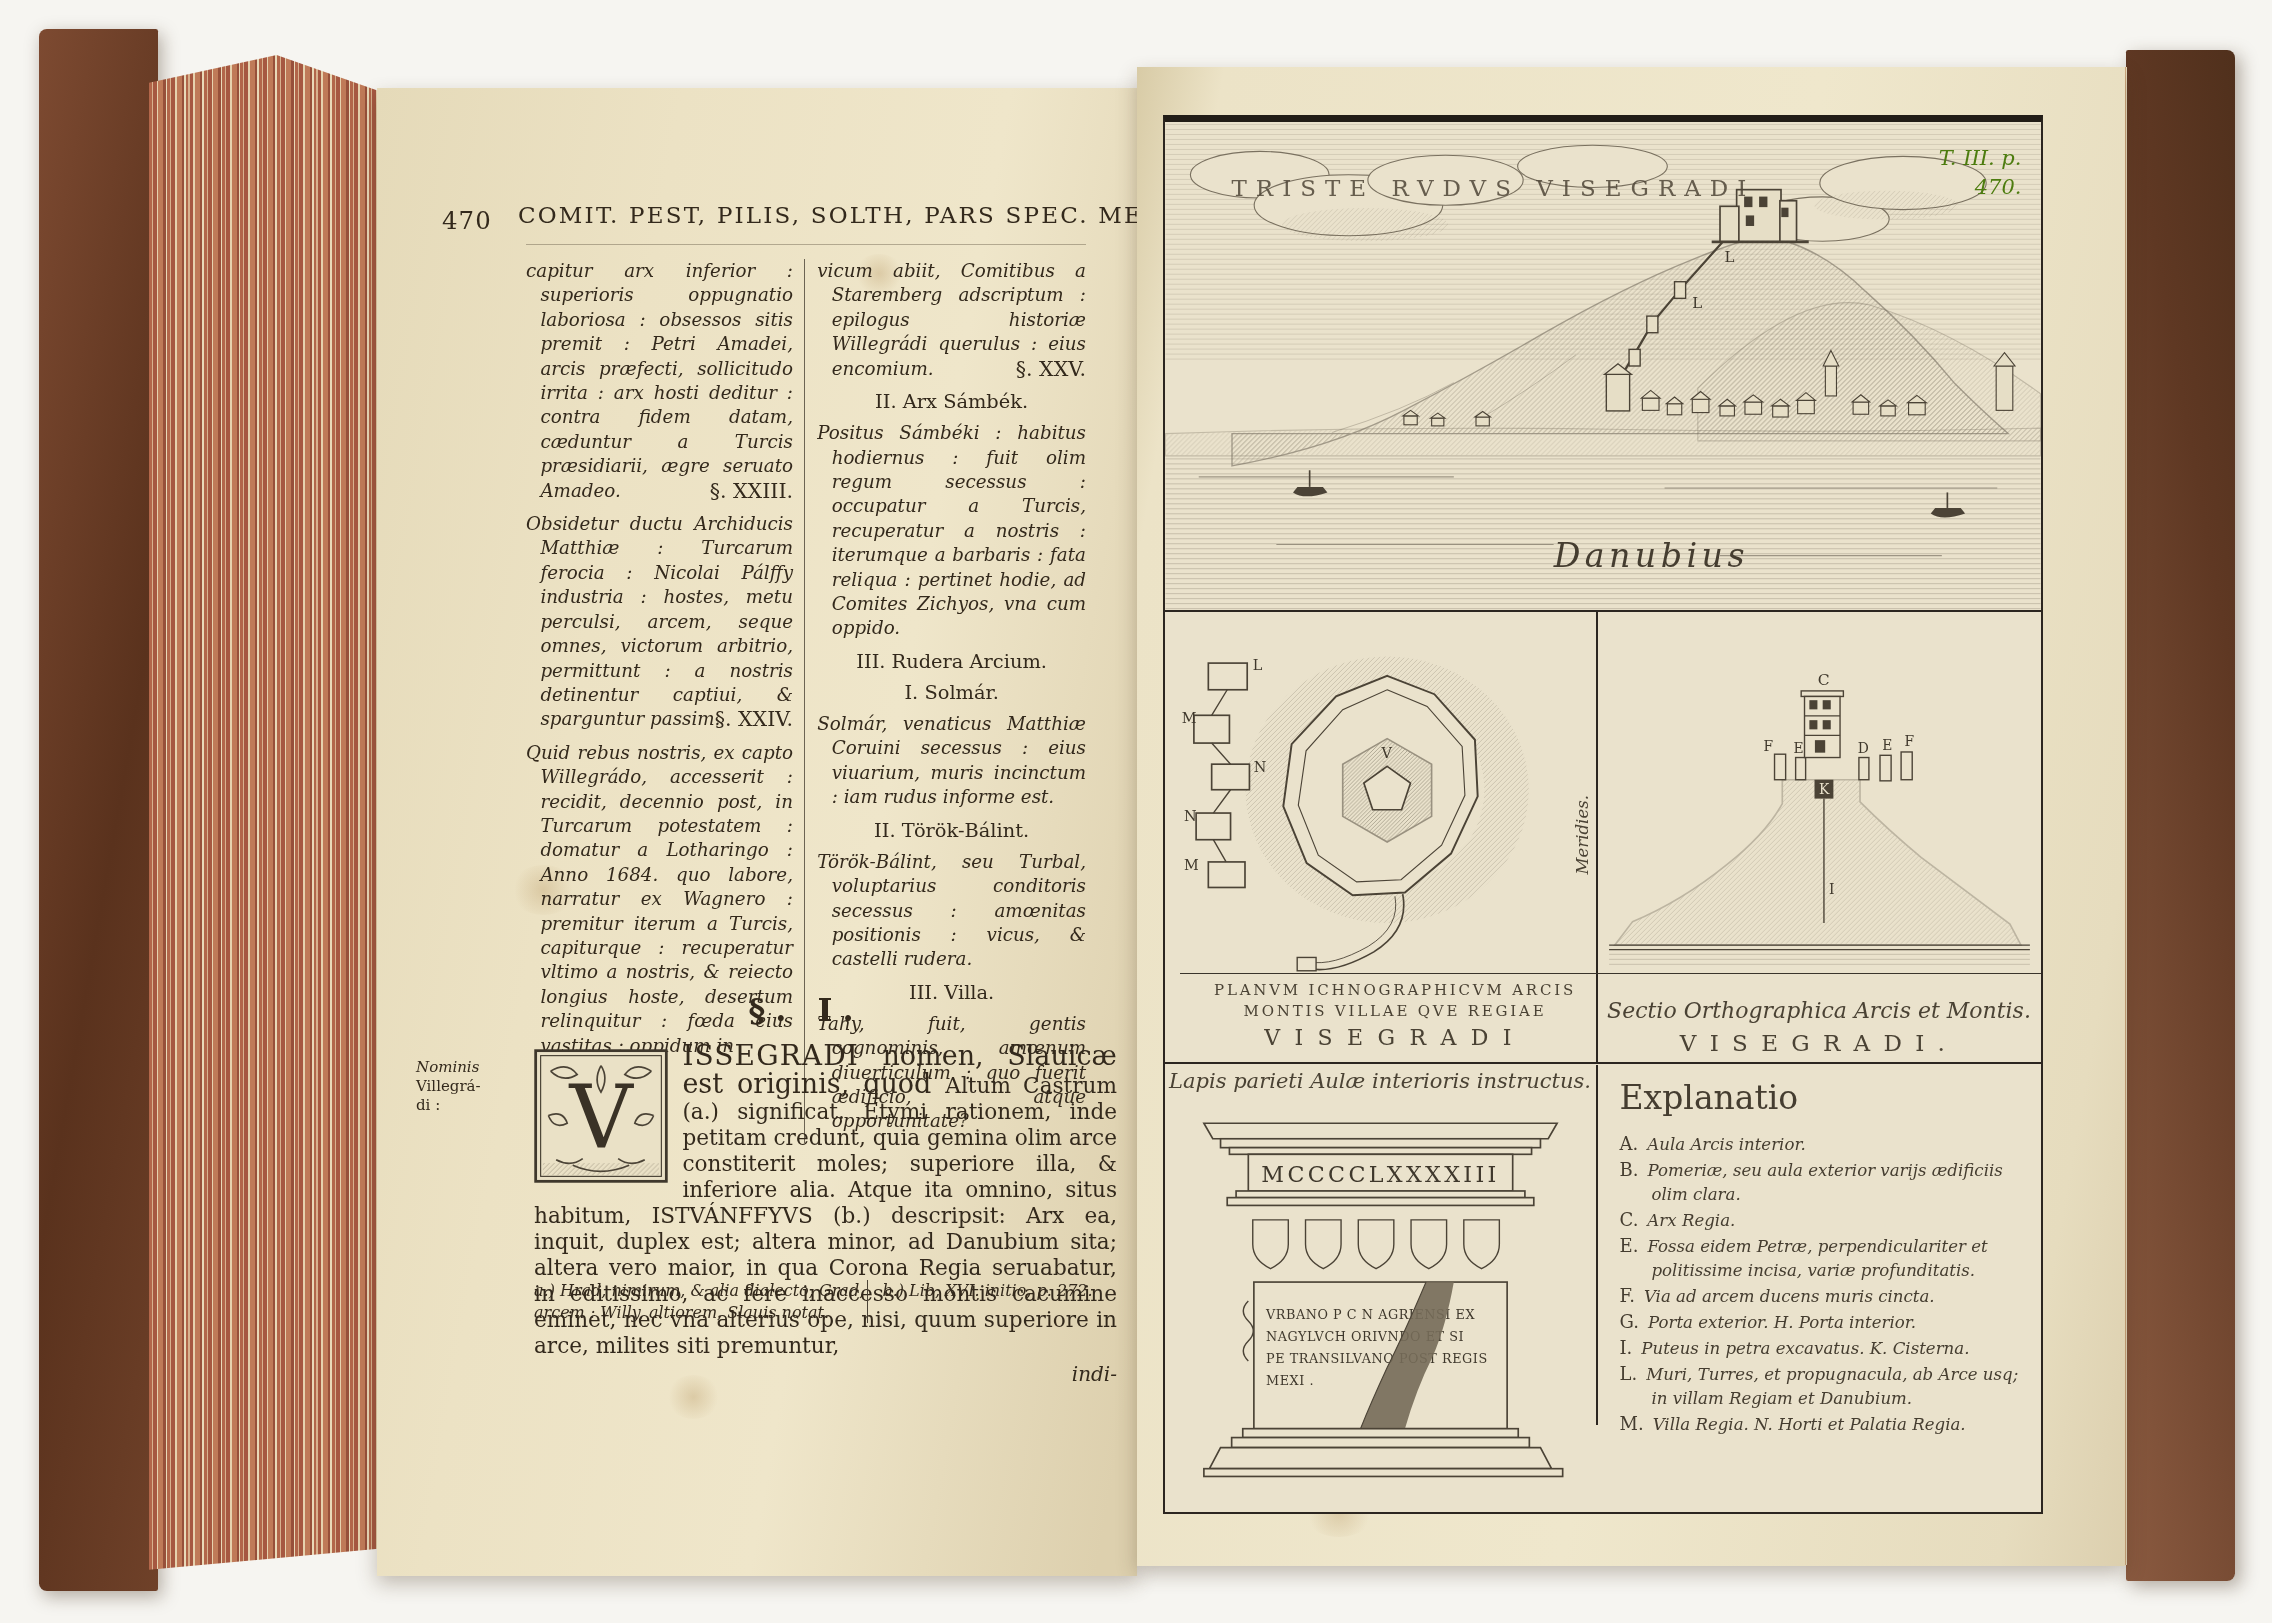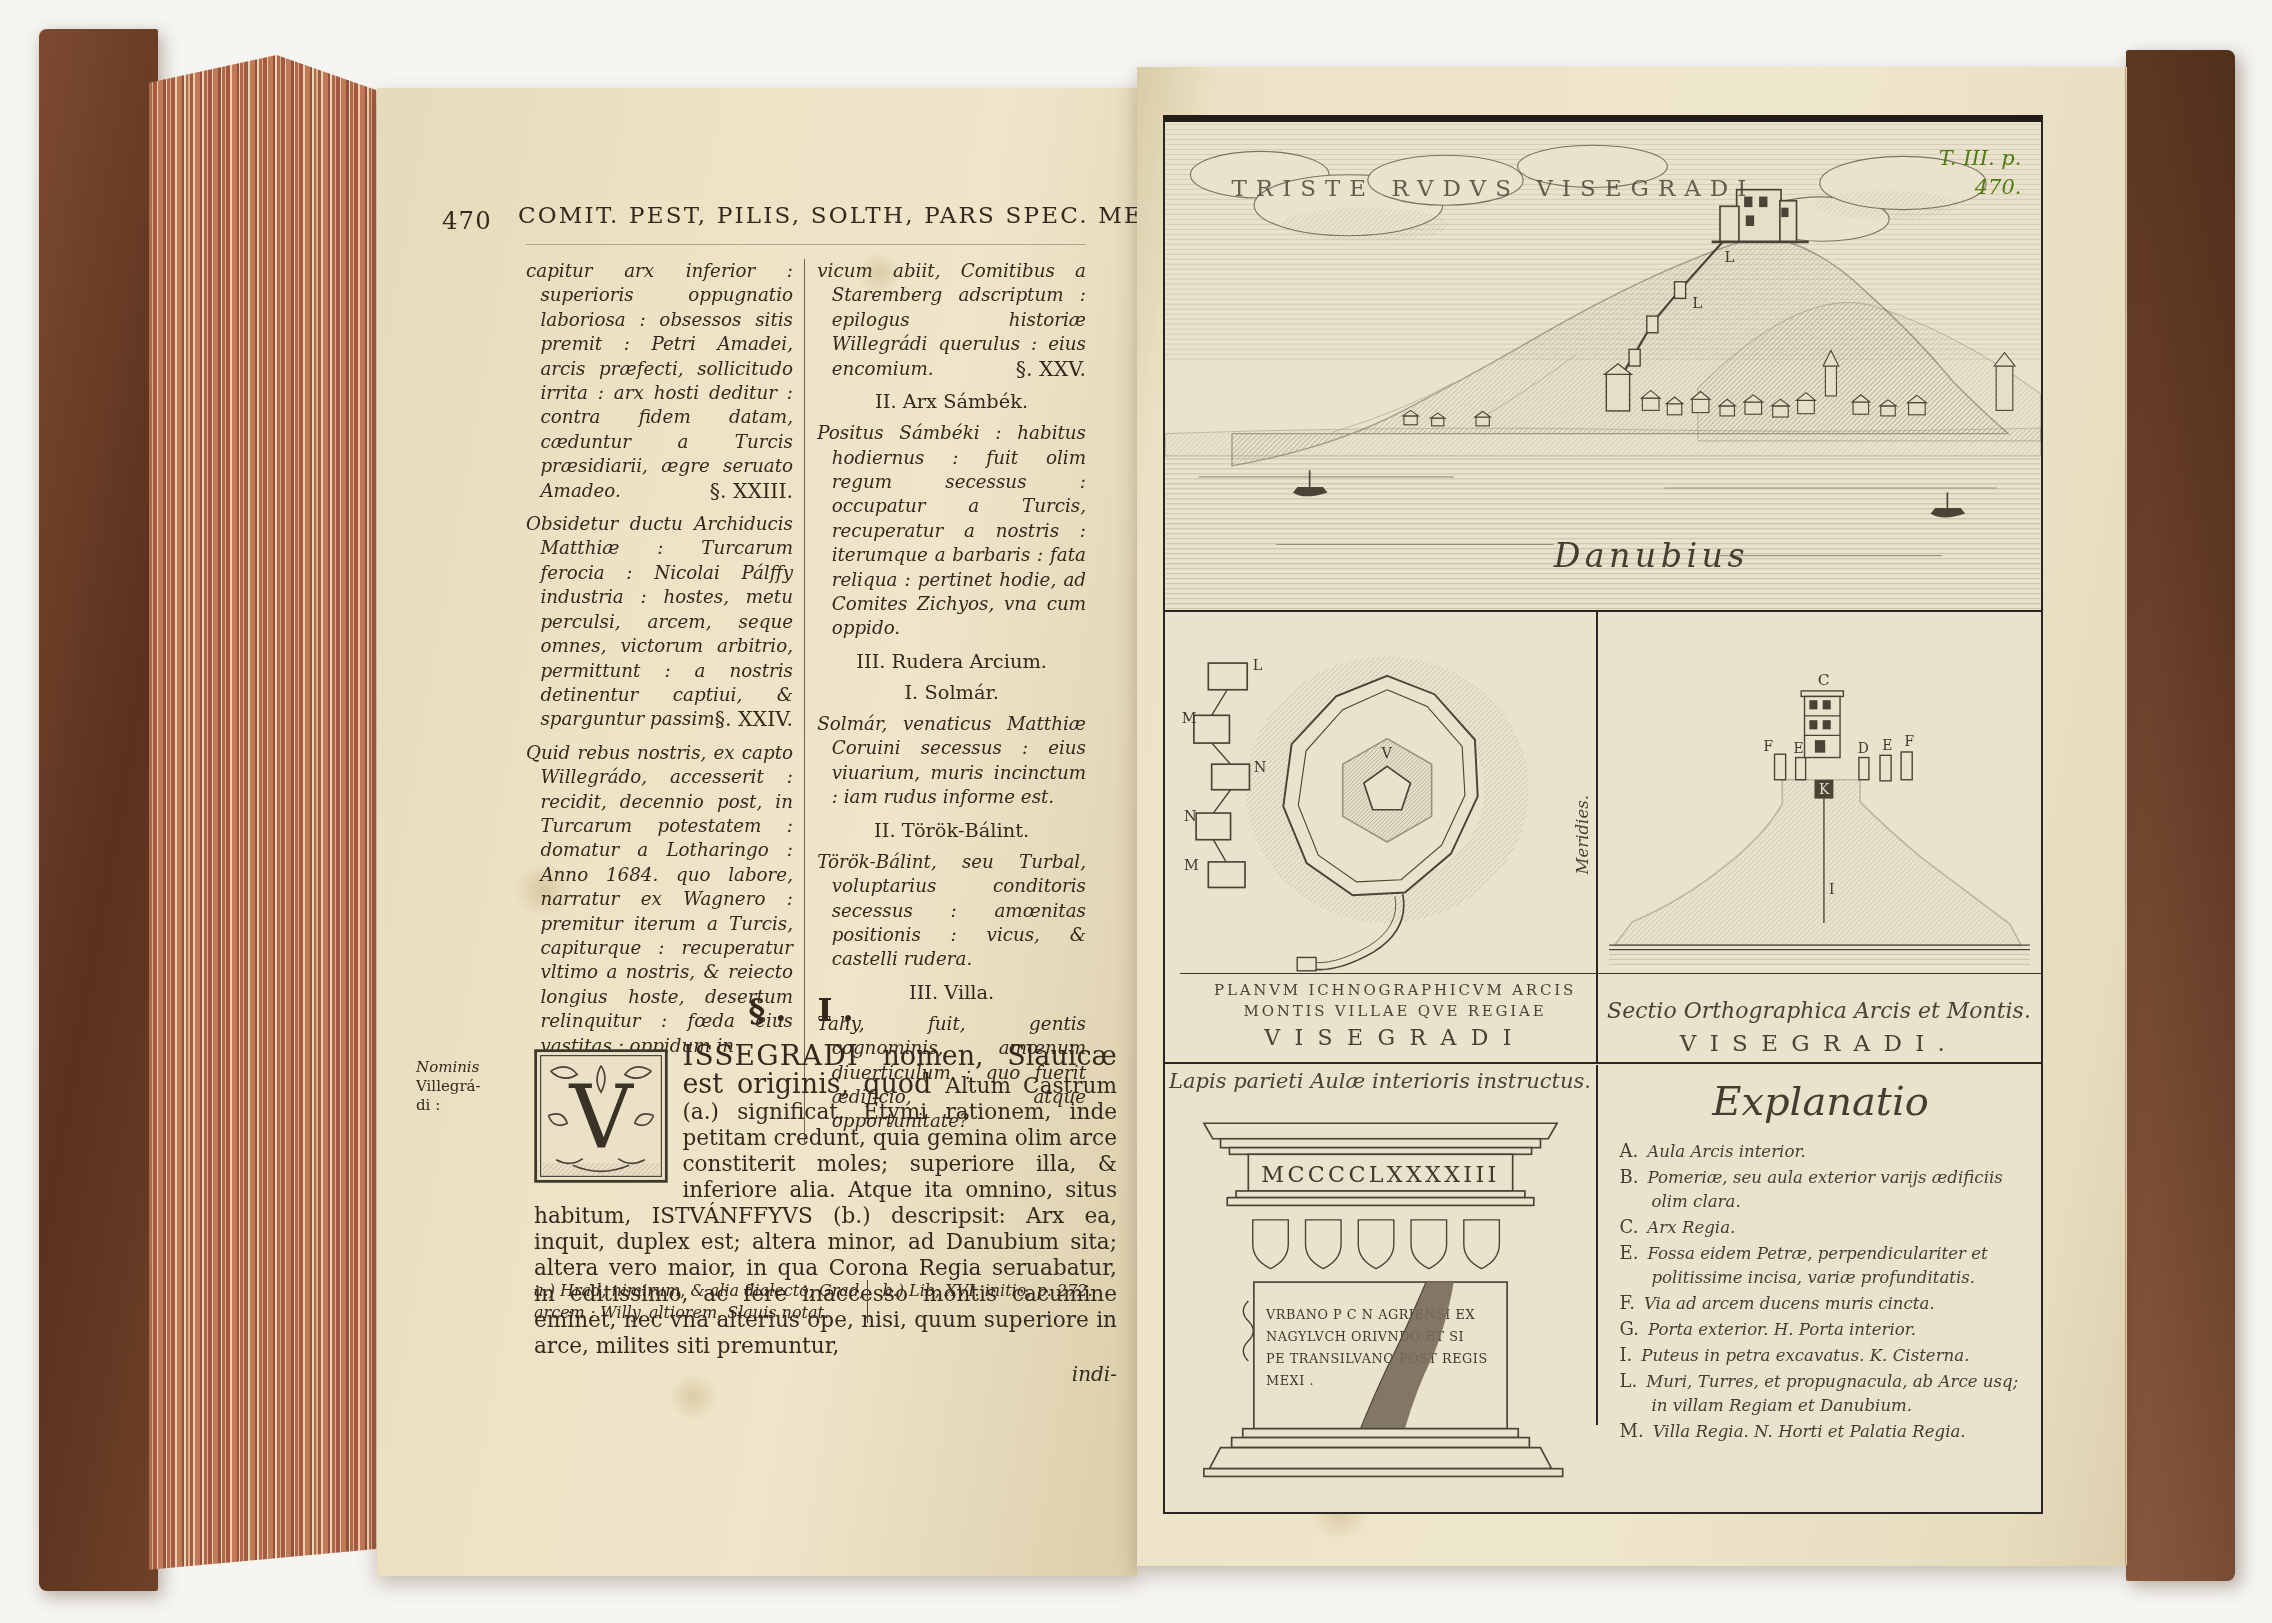--- a/index.html
+++ b/index.html
@@ -69,21 +69,21 @@
   .sect-caption{position:absolute;left:0;bottom:0;width:100%;height:89px;border-top:1.7px solid #3a342b;
     text-align:center;color:#4a4234;padding-top:21px;box-sizing:border-box;}
   .sect-caption .sc1{font-style:italic;font-size:22px;line-height:32px;}
   .sect-caption .sc2{font-size:23px;letter-spacing:13.3px;line-height:32px;}
   .bottom-row{position:absolute;left:0;top:943px;width:876px;height:447px;display:flex;}
   .lapis-panel{position:relative;width:431px;height:360px;border-right:2.2px solid #2c2620;}
   .lapis-caption{position:absolute;left:0;top:4.4px;width:100%;text-align:center;font-style:italic;
     font-size:21px;color:#4a4234;}
   .lapis-svg{position:absolute;left:0;top:36px;}
   .expl-panel{position:relative;width:443px;height:447px;padding:10px 19px 0 22px;box-sizing:border-box;color:#453d30;}
-  .expl-heading{text-align:center;font-style:italic;font-size:40px;margin:3.3px 0 14.4px;}
+  .expl-heading{text-align:left;font-size:33px;margin:3.3px 0 14.4px;}
   .exp-item{font-style:italic;font-size:16.6px;line-height:24px;padding-left:32px;text-indent:-32px;margin-bottom:1.1px;}
   .exp-key{font-size:18px;padding-right:9px;font-style:normal;font-family:"DejaVu Serif",serif;}
   .svg-letter{font-family:"DejaVu Serif",serif;}
 </style>
 </head>
 <body>
 
 <div class="stage">
 
   <svg width="0" height="0" style="position:absolute">

